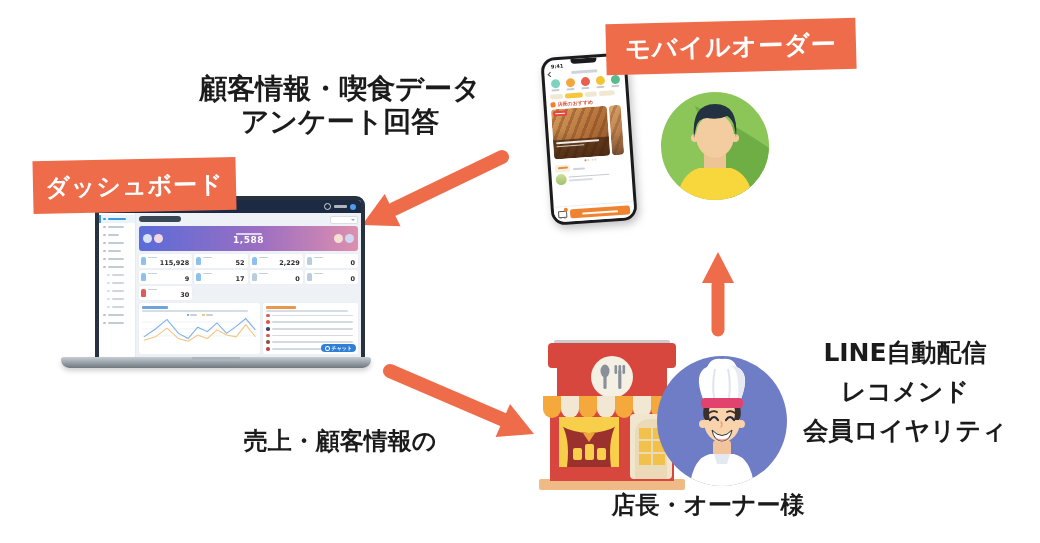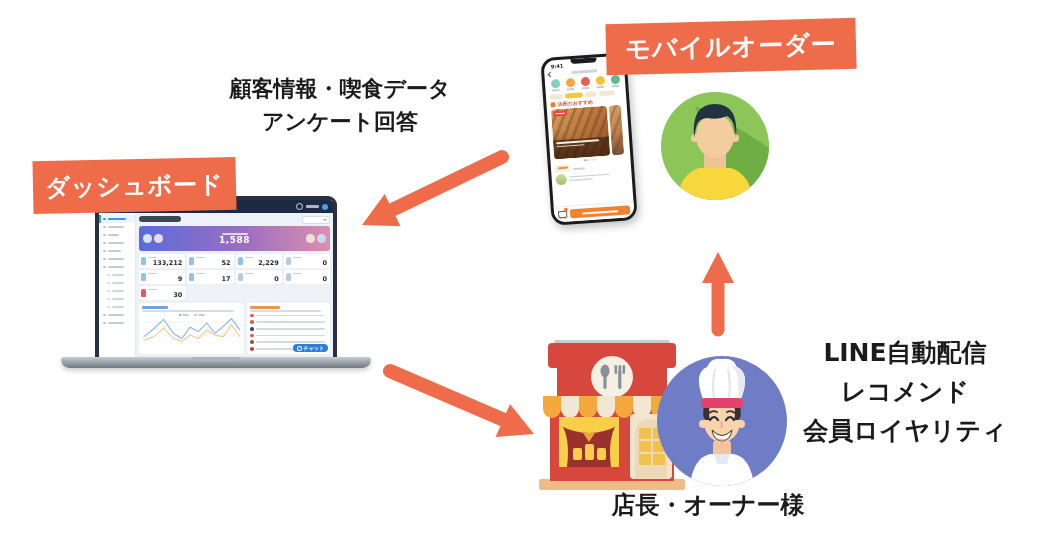--- a/index.html
+++ b/index.html
@@ -1,34 +1,34 @@
 <!DOCTYPE html>
 <html><head>
 <meta charset="utf-8">
 <style>
   html,body{margin:0;padding:0;background:#fff;}
   .canvas{position:relative;width:1040px;height:543px;background:#fff;overflow:hidden;
           font-family:"DejaVu Sans","Liberation Sans",sans-serif;}
   
   .txt{position:absolute;font-weight:700;color:#1b1b1b;text-align:center;z-index:5;}
-  #t-topleft{left:165px;top:72px;width:350px;font-size:22px;line-height:33px;}
+  #t-topleft{left:165px;top:72px;width:350px;font-size:28px;line-height:33px;}
   #t-right{left:788px;top:94px;width:240px;font-size:25px;line-height:34px;}
   #t-bottomright{left:770px;top:333px;width:270px;font-size:25px;line-height:39px;}
   #t-bottomleft{left:210px;top:424px;width:260px;font-size:24px;line-height:34px;}
   #t-customer{left:648px;top:201px;width:140px;font-size:26px;}
   #t-owner{left:578px;top:489px;width:260px;font-size:24px;}
   
   .badge{position:absolute;background:#EF6C4A;color:#fff;font-weight:700;display:flex;
          align-items:center;justify-content:center;letter-spacing:1px;z-index:6;}
   #badge-dashboard{left:33px;top:159px;width:203px;height:53px;font-size:24px;transform:rotate(-1.2deg);}
   #badge-mobile{left:606px;top:21px;width:250px;height:51px;font-size:25px;transform:rotate(-1.5deg);}
   
   #arrows{position:absolute;left:0;top:0;z-index:1;}
   
-  .laptop{position:absolute;left:95px;top:196px;width:242px;z-index:2;}
+  .laptop{position:absolute;left:95px;top:196px;width:270px;z-index:2;}
   .bezel{background:#27313f;border-radius:9px 9px 0 0;padding:4px 4px 0 4px;height:157px;}
   .screen{background:#fff;height:100%;border-radius:3px 3px 0 0;overflow:hidden;display:flex;flex-direction:column;font-size:6px;}
   .topbar{height:13px;background:#1d2a44;display:flex;align-items:center;justify-content:flex-end;gap:3px;padding:0 5px;flex:none;}
   .tb-clock{width:5px;height:5px;border:1px solid rgba(255,255,255,.8);border-radius:50%;}
   .tb-bar{width:13px;height:2.5px;background:rgba(255,255,255,.65);border-radius:1px;}
   .tb-avatar{width:6px;height:6px;border-radius:50%;background:#4F9CE8;}
   .dash-body{flex:1;display:flex;min-height:0;}
   .dash-side{width:36px;background:#fff;border-right:1px solid #e6ebf0;padding-top:2px;flex:none;}
   .side-row{height:8px;display:flex;align-items:center;padding-left:4px;}
   .side-row::before{content:"";width:2.5px;height:2.5px;border-radius:50%;background:#b9c3cc;flex:none;}
@@ -173,20 +173,21 @@
   <div class="txt" id="t-topleft">
     <div>顧客情報・喫食データ</div>
     <div>アンケート回答</div>
   </div>
   <div class="txt" id="t-bottomright">
     <div>LINE自動配信</div>
     <div>レコメンド</div>
     <div>会員ロイヤリティ</div>
   </div>
   <div class="txt" id="t-bottomleft">
+    <div>売上・顧客情報の</div>
   </div>
   <div class="txt" id="t-owner">店長・オーナー様</div>
 
   <div class="badge" id="badge-dashboard">ダッシュボード</div>
   <div class="badge" id="badge-mobile">モバイルオーダー</div>
 
   <div class="laptop">
     <div class="bezel">
       <div class="screen">
         <div class="topbar">
@@ -227,21 +228,21 @@
               </span>
               <span class="hero-avatars">
                 <i class="h-av a3"></i>
                 <i class="h-av a4"></i>
               </span>
             </div>
             <div class="stat-grid">
               <div class="stat-card">
                   <i class="stat-ic"></i>
                   <i class="stat-label"></i>
-                  <b class="stat-value">133,212</b>
+                  <b class="stat-value">115,928</b>
                 </div>
               <div class="stat-card">
                   <i class="stat-ic"></i>
                   <i class="stat-label"></i>
                   <b class="stat-value">52</b>
                 </div>
               <div class="stat-card">
                   <i class="stat-ic"></i>
                   <i class="stat-label"></i>
                   <b class="stat-value">2,229</b>

